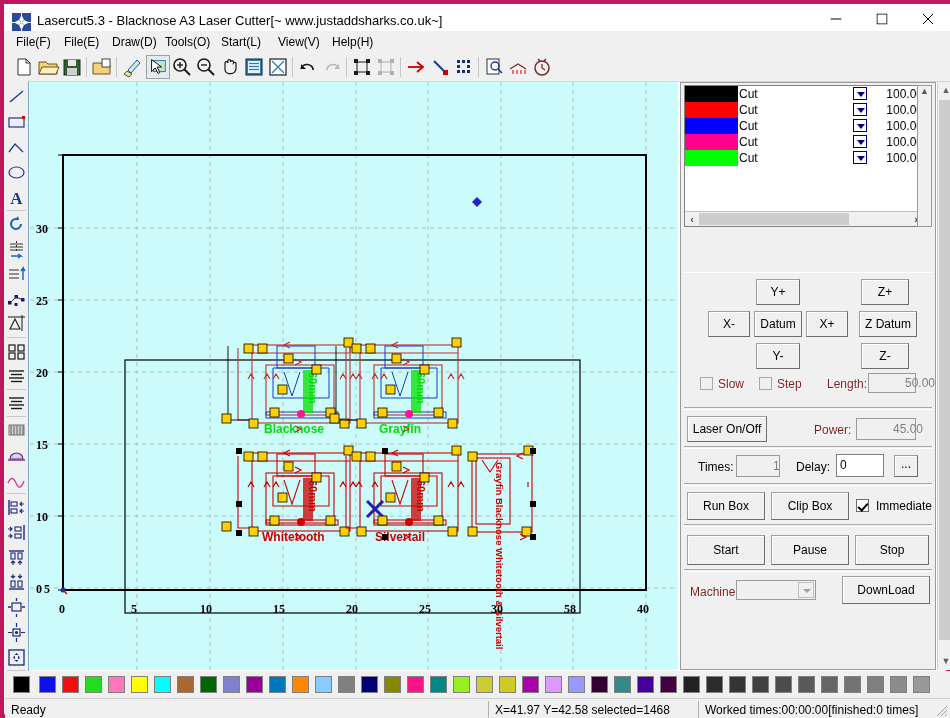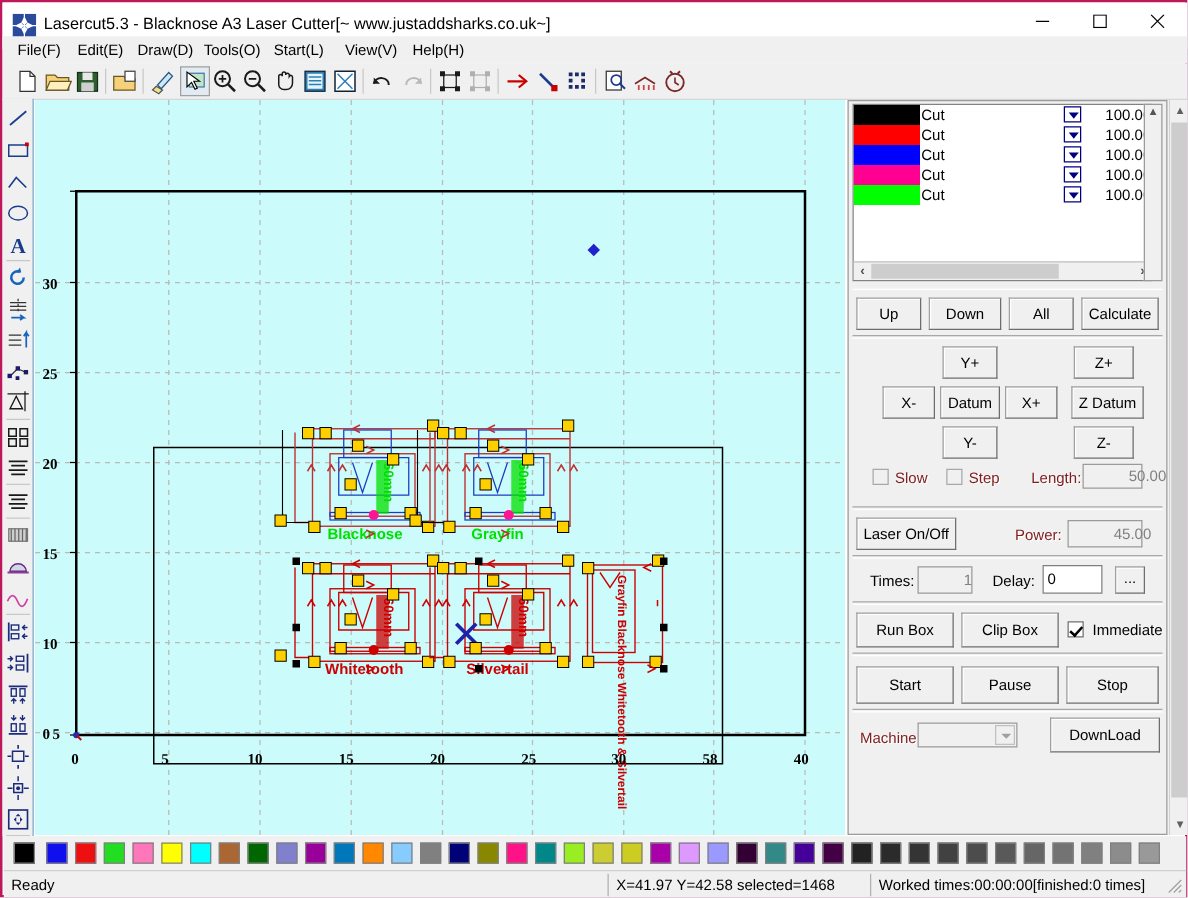--- a/index.html
+++ b/index.html
@@ -3,21 +3,21 @@
 <meta charset="utf-8">
 <style>
   html,body{margin:0;padding:0;}
   body{
     width:950px;height:718px;overflow:hidden;
     font-family:"Liberation Sans", sans-serif;
     font-size:12px;
     background:#f0f0f0;
     -webkit-font-smoothing:none;
   }
-  #app{position:relative;width:950px;height:718px;background:#ffffff;border:2px solid #be185d;box-sizing:border-box;}
+  #app{position:relative;width:950px;height:718px;background:#ffffff;border:4px solid #be185d;box-sizing:border-box;}
 
   
   .titlebar{position:absolute;left:0;top:0;width:948px;height:37px;background:#ffffff;}
   .title-icon{position:absolute;left:8px;top:9px;width:19px;height:19px;}
   .title-text{position:absolute;left:33px;top:9px;font-size:13px;color:#000;white-space:nowrap;}
   .winbtn{position:absolute;top:0;width:46px;height:30px;cursor:default;}
   .winbtn svg{position:absolute;left:50%;top:50%;transform:translate(-50%,-50%);}
   .wb-min{right:93px;} .wb-max{right:47px;} .wb-close{right:1px;}
 
   
@@ -122,21 +122,21 @@
     <div class="winbtn wb-close">
       <svg width="11" height="11" viewBox="0 0 11 11">
           <line x1="0" y1="0" x2="11" y2="11" stroke="#000" stroke-width="1"></line>
           <line x1="11" y1="0" x2="0" y2="11" stroke="#000" stroke-width="1"></line>
         </svg>
     </div>
   </div>
 
   <div class="menubar">
     <div class="menuitem" style="left:6px">File(F)</div>
-    <div class="menuitem" style="left:54px">Edit(E)</div>
+    <div class="menuitem" style="left:54px">File(E)</div>
     <div class="menuitem" style="left:102px">Draw(D)</div>
     <div class="menuitem" style="left:155px">Tools(O)</div>
     <div class="menuitem" style="left:211px">Start(L)</div>
     <div class="menuitem" style="left:268px">View(V)</div>
     <div class="menuitem" style="left:322px">Help(H)</div>
   </div>
 
   <div class="toolbar">
 
     <div class="tb-btn" style="left:8px">
@@ -817,26 +817,20 @@
       <div class="lt-hscroll">
         <div class="lt-harr" style="left:0">‹</div>
         <div class="lt-hthumb"></div>
         <div class="lt-harr" style="right:0">›</div>
       </div>
     </div>
     <div class="lt-vscroll">
       <div style="position:absolute;left:0;top:0;width:100%;text-align:center;font-size:9px;color:#555;">▲</div>
     </div>
 
-    <div class="grp" style="top:150px;height:38px">
-      <div class="btn" style="left:3px;top:6px;width:52px;height:26px;line-height:24px">Up</div>
-      <div class="btn" style="left:61px;top:6px;width:58px;height:26px;line-height:24px">Down</div>
-      <div class="btn" style="left:125px;top:6px;width:52px;height:26px;line-height:24px">All</div>
-      <div class="btn" style="left:183px;top:6px;width:62px;height:26px;line-height:24px">Calculate</div>
-    </div>
 
     <div class="grp" style="top:189px;height:136px">
       <div class="btn" style="left:72px;top:6px;width:44px;height:26px;line-height:24px">Y+</div>
       <div class="btn" style="left:177px;top:6px;width:48px;height:26px;line-height:24px">Z+</div>
       <div class="btn" style="left:24px;top:38px;width:42px;height:26px;line-height:24px">X-</div>
       <div class="btn" style="left:70px;top:38px;width:48px;height:26px;line-height:24px">Datum</div>
       <div class="btn" style="left:122px;top:38px;width:42px;height:26px;line-height:24px">X+</div>
       <div class="btn" style="left:175px;top:38px;width:58px;height:26px;line-height:24px">Z Datum</div>
       <div class="btn" style="left:72px;top:70px;width:44px;height:26px;line-height:24px">Y-</div>
       <div class="btn" style="left:177px;top:70px;width:48px;height:26px;line-height:24px">Z-</div>

